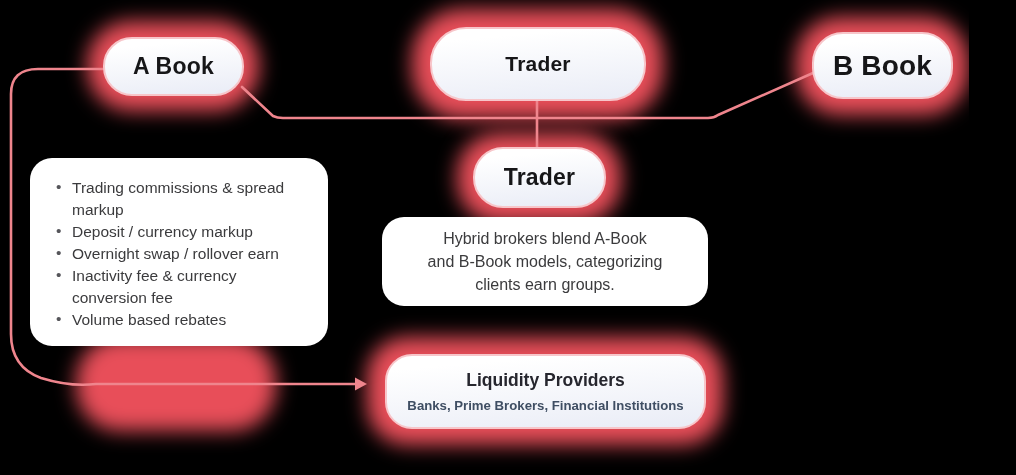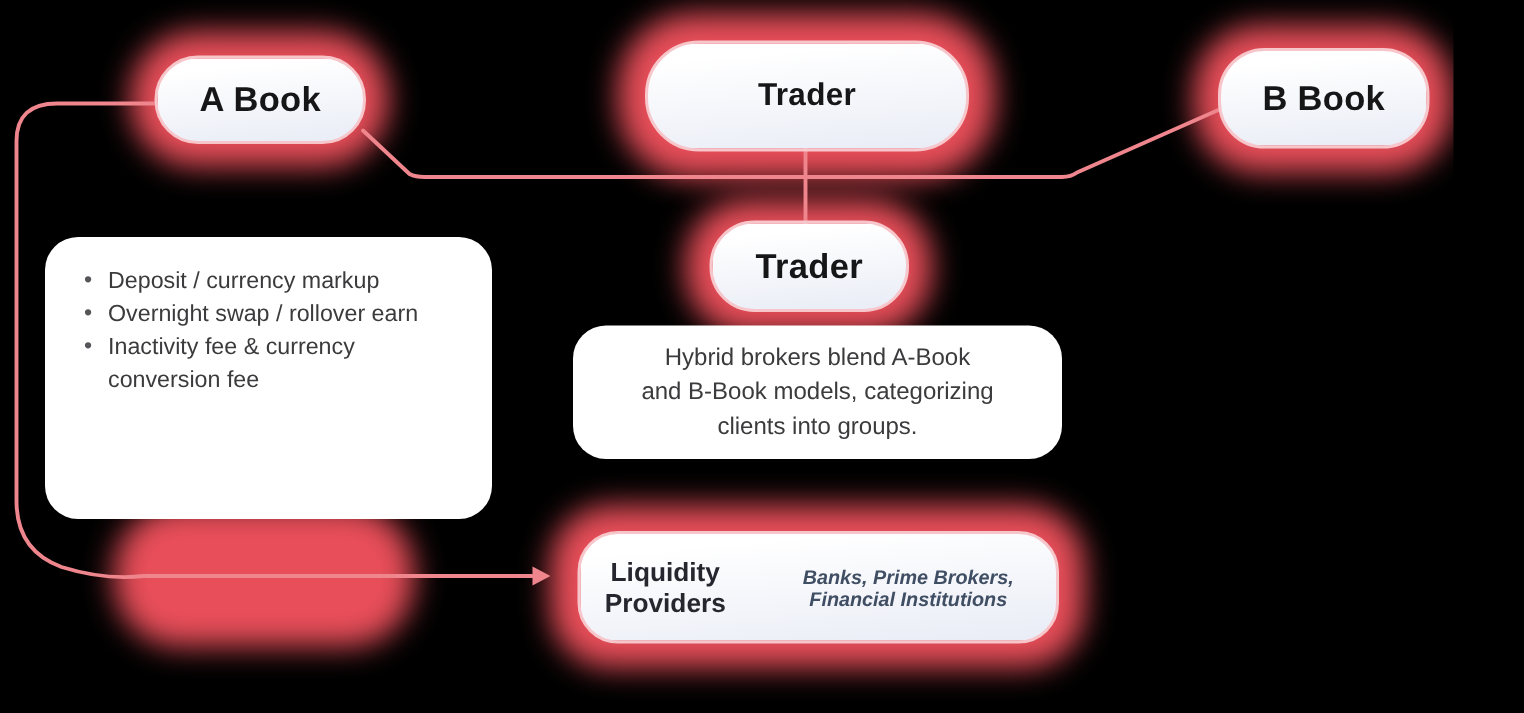--- a/index.html
+++ b/index.html
@@ -32,30 +32,30 @@
   
   .pill{position:absolute;z-index:3;display:flex;align-items:center;justify-content:center;
         background:linear-gradient(175deg,#ffffff 15%,#e9ecf6 100%);
         border:2.5px solid var(--pill-border);text-align:center;}
   .pill .title{font-weight:700;color:var(--text-dark);letter-spacing:.2px;}
   .pill-abook{left:103px;top:37px;width:141px;height:59px;border-radius:29px;}
   .pill-abook .title{font-size:23px;}
   .pill-trader{left:430px;top:27px;width:216px;height:74px;border-radius:36px;}
   .pill-trader .title{font-size:21px;}
   .pill-bbook{left:812px;top:32px;width:141px;height:67px;border-radius:31px;}
-  .pill-bbook .title{font-size:23px;}
+  .pill-bbook .title{font-size:28px;}
   .pill-hybrid{left:473px;top:147px;width:133px;height:61px;border-radius:30px;}
   .pill-hybrid .title{font-size:23px;}
   .pill-send{left:95px;top:355px;width:159px;height:59px;border-radius:29px;
         background:linear-gradient(175deg,rgba(247,247,252,.82),rgba(231,232,243,.82));
         border-color:rgba(249,205,209,.9);}
   .pill-send .note{font-size:13.5px;font-weight:700;color:#3c4856;line-height:1.55;white-space:pre-line;}
-  .pill-lp{left:385px;top:354px;width:321px;height:75px;border-radius:27px;gap:7px;}
+  .pill-lp{left:385px;top:354px;width:321px;height:75px;border-radius:27px;flex-direction:column;gap:7px;}
   .pill-lp .lp-title{font-size:17.5px;font-weight:700;color:#26262e;}
-  .pill-lp .lp-subtitle{font-size:13.2px;font-weight:700;color:var(--text-slate);font-style:italic;}
+  .pill-lp .lp-subtitle{font-size:13.2px;font-weight:700;color:var(--text-slate);}
 
   
   .card{position:absolute;z-index:3;background:#fff;border-radius:22px;color:var(--text-body);}
   .card-fees{left:30px;top:158px;width:298px;height:188px;padding:19px 20px 16px 22px;}
   .card-fees ul{list-style:none;}
   .card-fees li{position:relative;padding-left:20px;font-size:15.5px;line-height:1.42;}
   .card-fees li::before{content:"•";position:absolute;left:4px;top:-1px;color:#55555a;}
   .card-hybrid-desc{left:382px;top:217px;width:326px;height:89px;display:flex;align-items:center;justify-content:center;}
   .card-hybrid-desc .desc{font-size:16px;line-height:1.45;text-align:center;white-space:pre-line;}
   .card-bbook-desc{left:763px;top:148px;width:251px;height:130px;display:flex;align-items:center;justify-content:center;}
@@ -97,26 +97,28 @@
   </div>
 
 
   <div class="pill pill-lp">
     <span class="lp-title">Liquidity Providers</span>
     <span class="lp-subtitle">Banks, Prime Brokers, Financial Institutions</span>
   </div>
 
   <div class="card card-fees">
     <ul>
+        <li>Trading commissions &amp; spread markup</li>
         <li>Deposit / currency markup</li>
         <li>Overnight swap / rollover earn</li>
         <li>Inactivity fee &amp; currency conversion fee</li>
+        <li>Volume based rebates</li>
       </ul>
   </div>
 
   <div class="card card-hybrid-desc">
     <span class="desc">Hybrid brokers blend A-Book
 and B-Book models, categorizing
-clients into groups.</span>
+clients earn groups.</span>
   </div>
 
 
 </div>
 
 </body></html>

